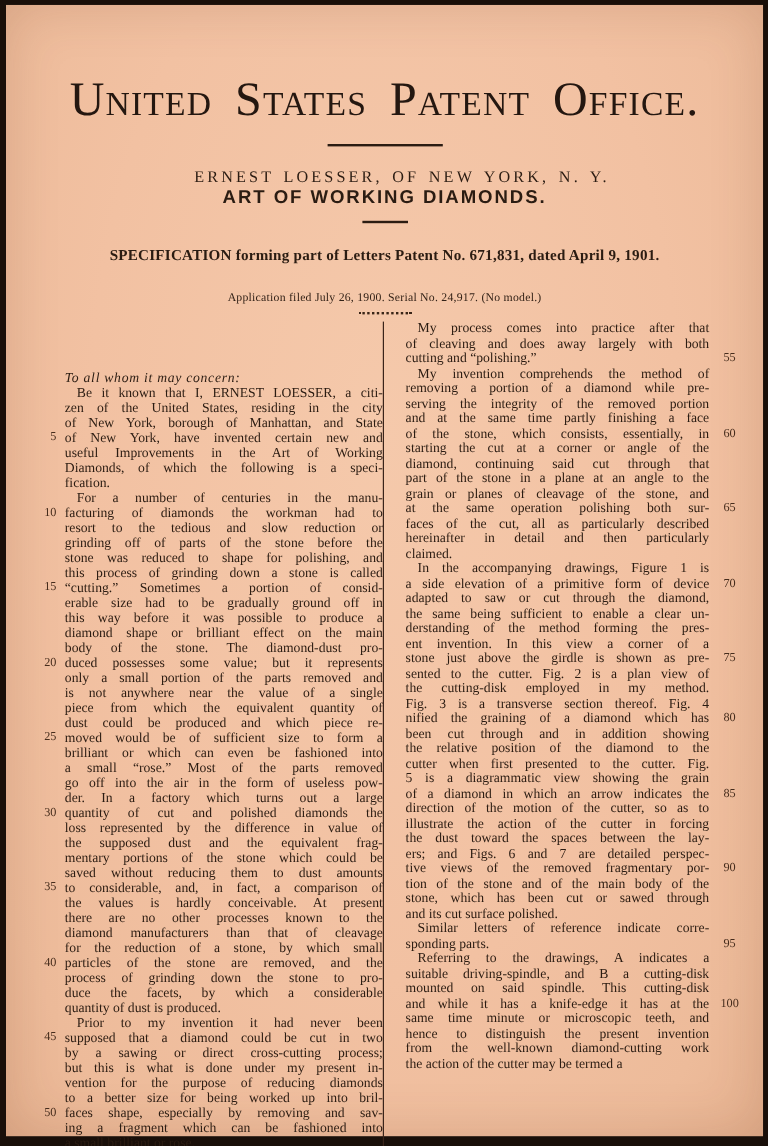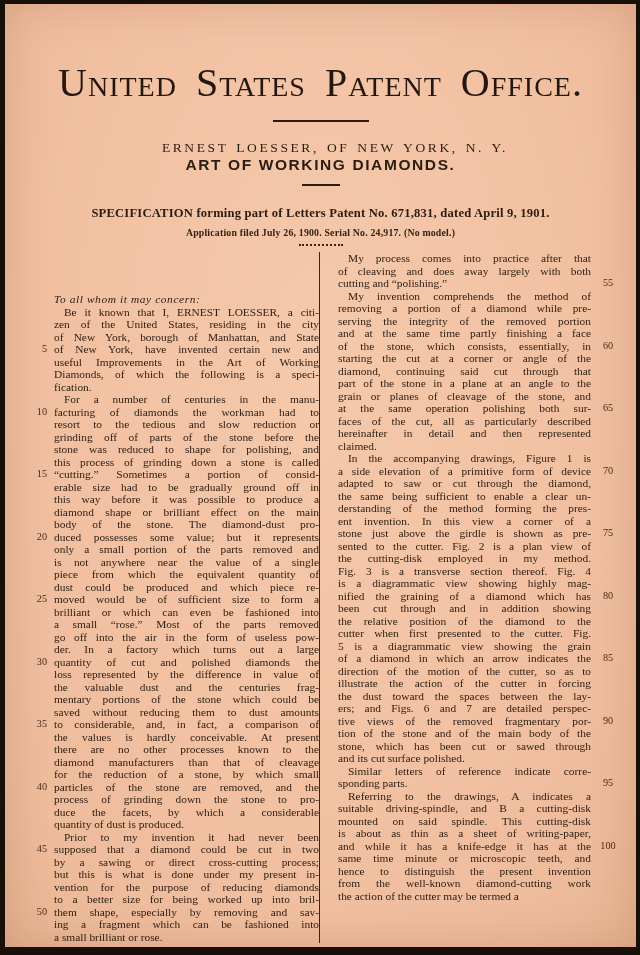--- a/index.html
+++ b/index.html
@@ -49,22 +49,22 @@
     width: 38px; height: 2px; background: #2b1c12;
     margin: 11px auto 0 auto;
   }
   .spec-line {
     margin-top: 20px;
     font-weight: bold;
     font-size: 12.6px; line-height: 14px;
     letter-spacing: .2px;
   }
   .app-line {
-    margin-top: 7px;
-    font-weight: bold;
+    margin-top: 23px;
+    font-weight: normal;
     font-size: 9.8px; line-height: 12px;
     letter-spacing: .2px;
     color: #33221786;
     color: #332217;
   }
   .rule-dotted {
     width: 44px; height: 0;
     border-bottom: 2px dotted #3a2517;
     margin: 5px auto 0 auto;
   }
@@ -234,21 +234,21 @@
         <div class="line">
           <span class="num">30</span>
           <span class="txt">quantity of cut and polished diamonds the</span>
         </div>
         <div class="line">
           <span class="num"></span>
           <span class="txt">loss represented by the difference in value of</span>
         </div>
         <div class="line">
           <span class="num"></span>
-          <span class="txt">the valuable dust and the centuries frag-</span>
+          <span class="txt">the supposed dust and the equivalent frag-</span>
         </div>
         <div class="line">
           <span class="num"></span>
           <span class="txt">mentary portions of the stone which could be</span>
         </div>
         <div class="line">
           <span class="num"></span>
           <span class="txt">saved without reducing them to dust amounts</span>
         </div>
         <div class="line">
@@ -306,21 +306,21 @@
         <div class="line">
           <span class="num"></span>
           <span class="txt">vention for the purpose of reducing diamonds</span>
         </div>
         <div class="line">
           <span class="num"></span>
           <span class="txt">to a better size for being worked up into bril-</span>
         </div>
         <div class="line">
           <span class="num">50</span>
-          <span class="txt">them shape, especially by removing and sav-</span>
+          <span class="txt">faces shape, especially by removing and sav-</span>
         </div>
         <div class="line">
           <span class="num"></span>
           <span class="txt">ing a fragment which can be fashioned into</span>
         </div>
         <div class="line end">
           <span class="num"></span>
           <span class="txt">a small brilliant or rose.</span>
         </div>
       </div>
@@ -376,21 +376,21 @@
         </div>
         <div class="line">
           <span class="txt">at the same operation polishing both sur-</span>
           <span class="num">65</span>
         </div>
         <div class="line">
           <span class="txt">faces of the cut, all as particularly described</span>
           <span class="num"></span>
         </div>
         <div class="line">
-          <span class="txt">hereinafter in detail and then represented</span>
+          <span class="txt">hereinafter in detail and then particularly</span>
           <span class="num"></span>
         </div>
         <div class="line end">
           <span class="txt">claimed.</span>
           <span class="num"></span>
         </div>
         <div class="line indent">
           <span class="txt">In the accompanying drawings, Figure 1 is</span>
           <span class="num"></span>
         </div>
@@ -424,24 +424,20 @@
         </div>
         <div class="line">
           <span class="txt">the cutting-disk employed in my method.</span>
           <span class="num"></span>
         </div>
         <div class="line">
           <span class="txt">Fig. 3 is a transverse section thereof. Fig. 4</span>
           <span class="num"></span>
         </div>
         <div class="line">
-          <span class="txt">is a diagrammatic view showing highly mag-</span>
-          <span class="num"></span>
-        </div>
-        <div class="line">
           <span class="txt">nified the graining of a diamond which has</span>
           <span class="num">80</span>
         </div>
         <div class="line">
           <span class="txt">been cut through and in addition showing</span>
           <span class="num"></span>
         </div>
         <div class="line">
           <span class="txt">the relative position of the diamond to the</span>
           <span class="num"></span>
@@ -501,24 +497,20 @@
         <div class="line indent">
           <span class="txt">Referring to the drawings, A indicates a</span>
           <span class="num"></span>
         </div>
         <div class="line">
           <span class="txt">suitable driving-spindle, and B a cutting-disk</span>
           <span class="num"></span>
         </div>
         <div class="line">
           <span class="txt">mounted on said spindle. This cutting-disk</span>
-          <span class="num"></span>
-        </div>
-        <div class="line">
-          <span class="txt">is about as thin as a sheet of writing-paper,</span>
           <span class="num"></span>
         </div>
         <div class="line">
           <span class="txt">and while it has a knife-edge it has at the</span>
           <span class="num">100</span>
         </div>
         <div class="line">
           <span class="txt">same time minute or microscopic teeth, and</span>
           <span class="num"></span>
         </div>

